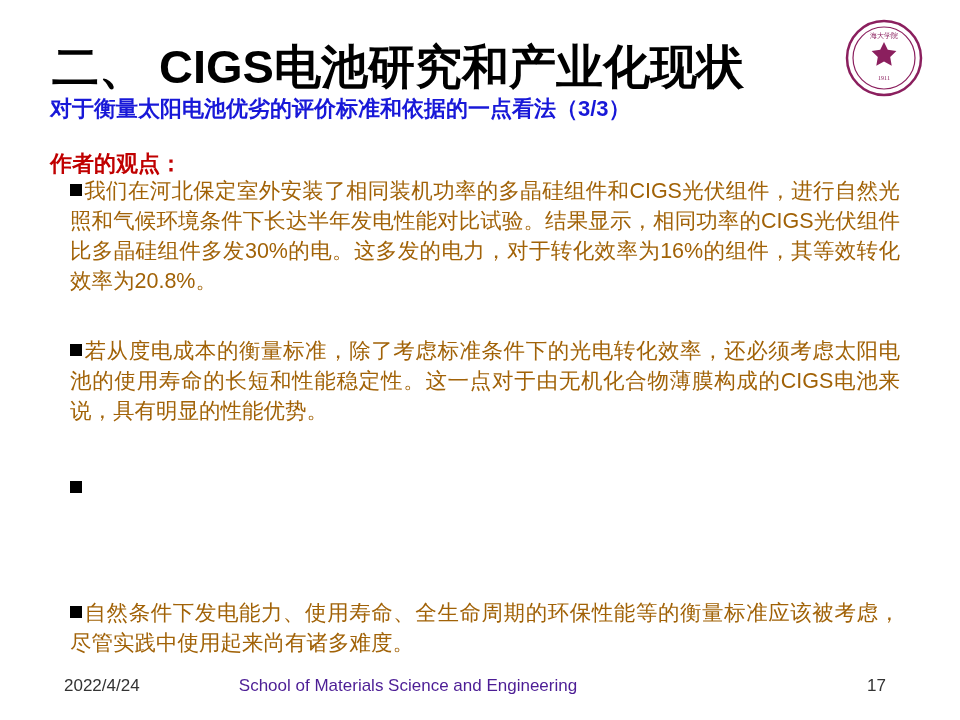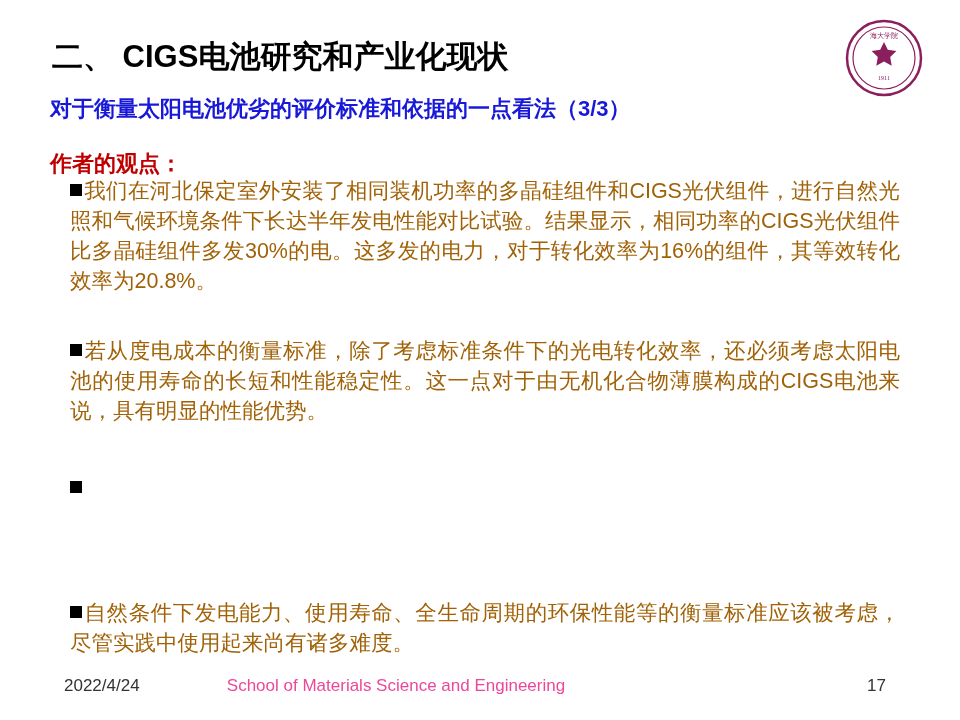--- a/index.html
+++ b/index.html
@@ -16,21 +16,21 @@
   .slide {
     position: relative;
     width: 960px;
     height: 720px;
     box-sizing: border-box;
   }
   .title {
     position: absolute;
     left: 52px;
     top: 36px;
-    font-size: 31px;
+    font-size: 47px;
     font-weight: bold;
     color: #000000;
     letter-spacing: 0px;
     white-space: nowrap;
   }
   .subtitle {
     position: absolute;
     left: 50px;
     top: 94px;
     font-size: 22px;
@@ -82,26 +82,26 @@
   }
   .footer-date {
     position: absolute;
     left: 64px;
     top: 676px;
     font-size: 17px;
     color: #333333;
   }
   .footer-center {
     position: absolute;
-    left: 0;
+    left: 12px;
     width: 792px;
     text-align: center;
     top: 676px;
     font-size: 17px;
-    color: #ec4899;
+    color: #4c1d95;
   }
   .footer-page {
     position: absolute;
     right: 74px;
     top: 676px;
     font-size: 17px;
     color: #333333;
   }
 </style>
 </head>

